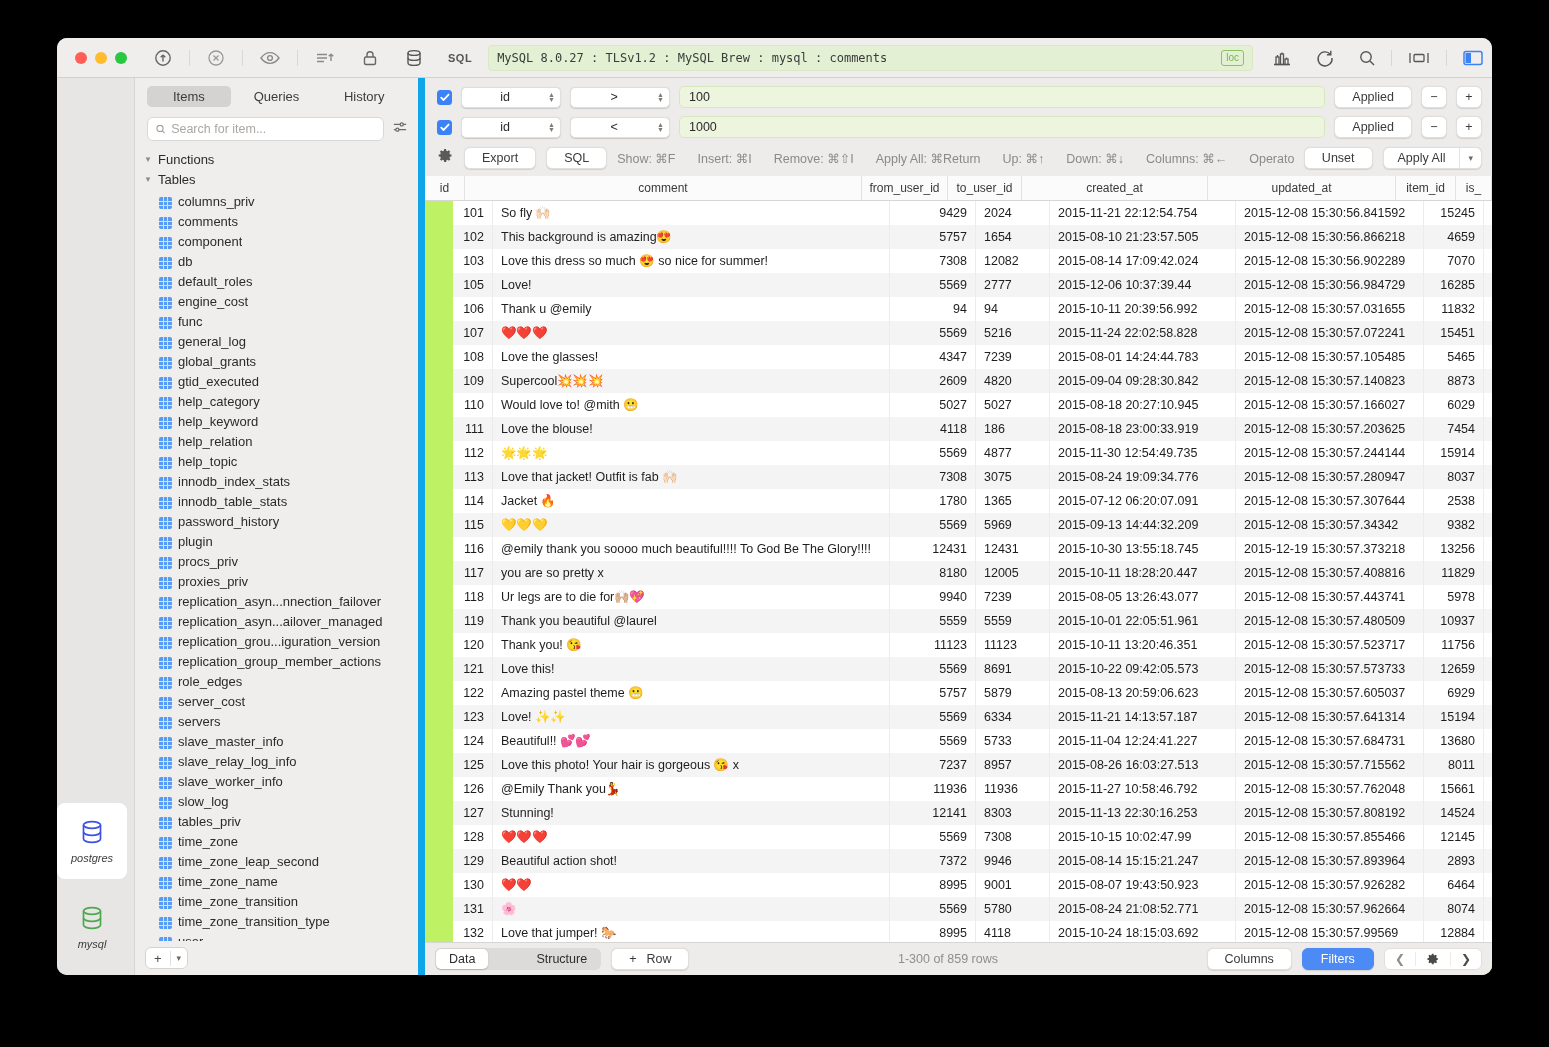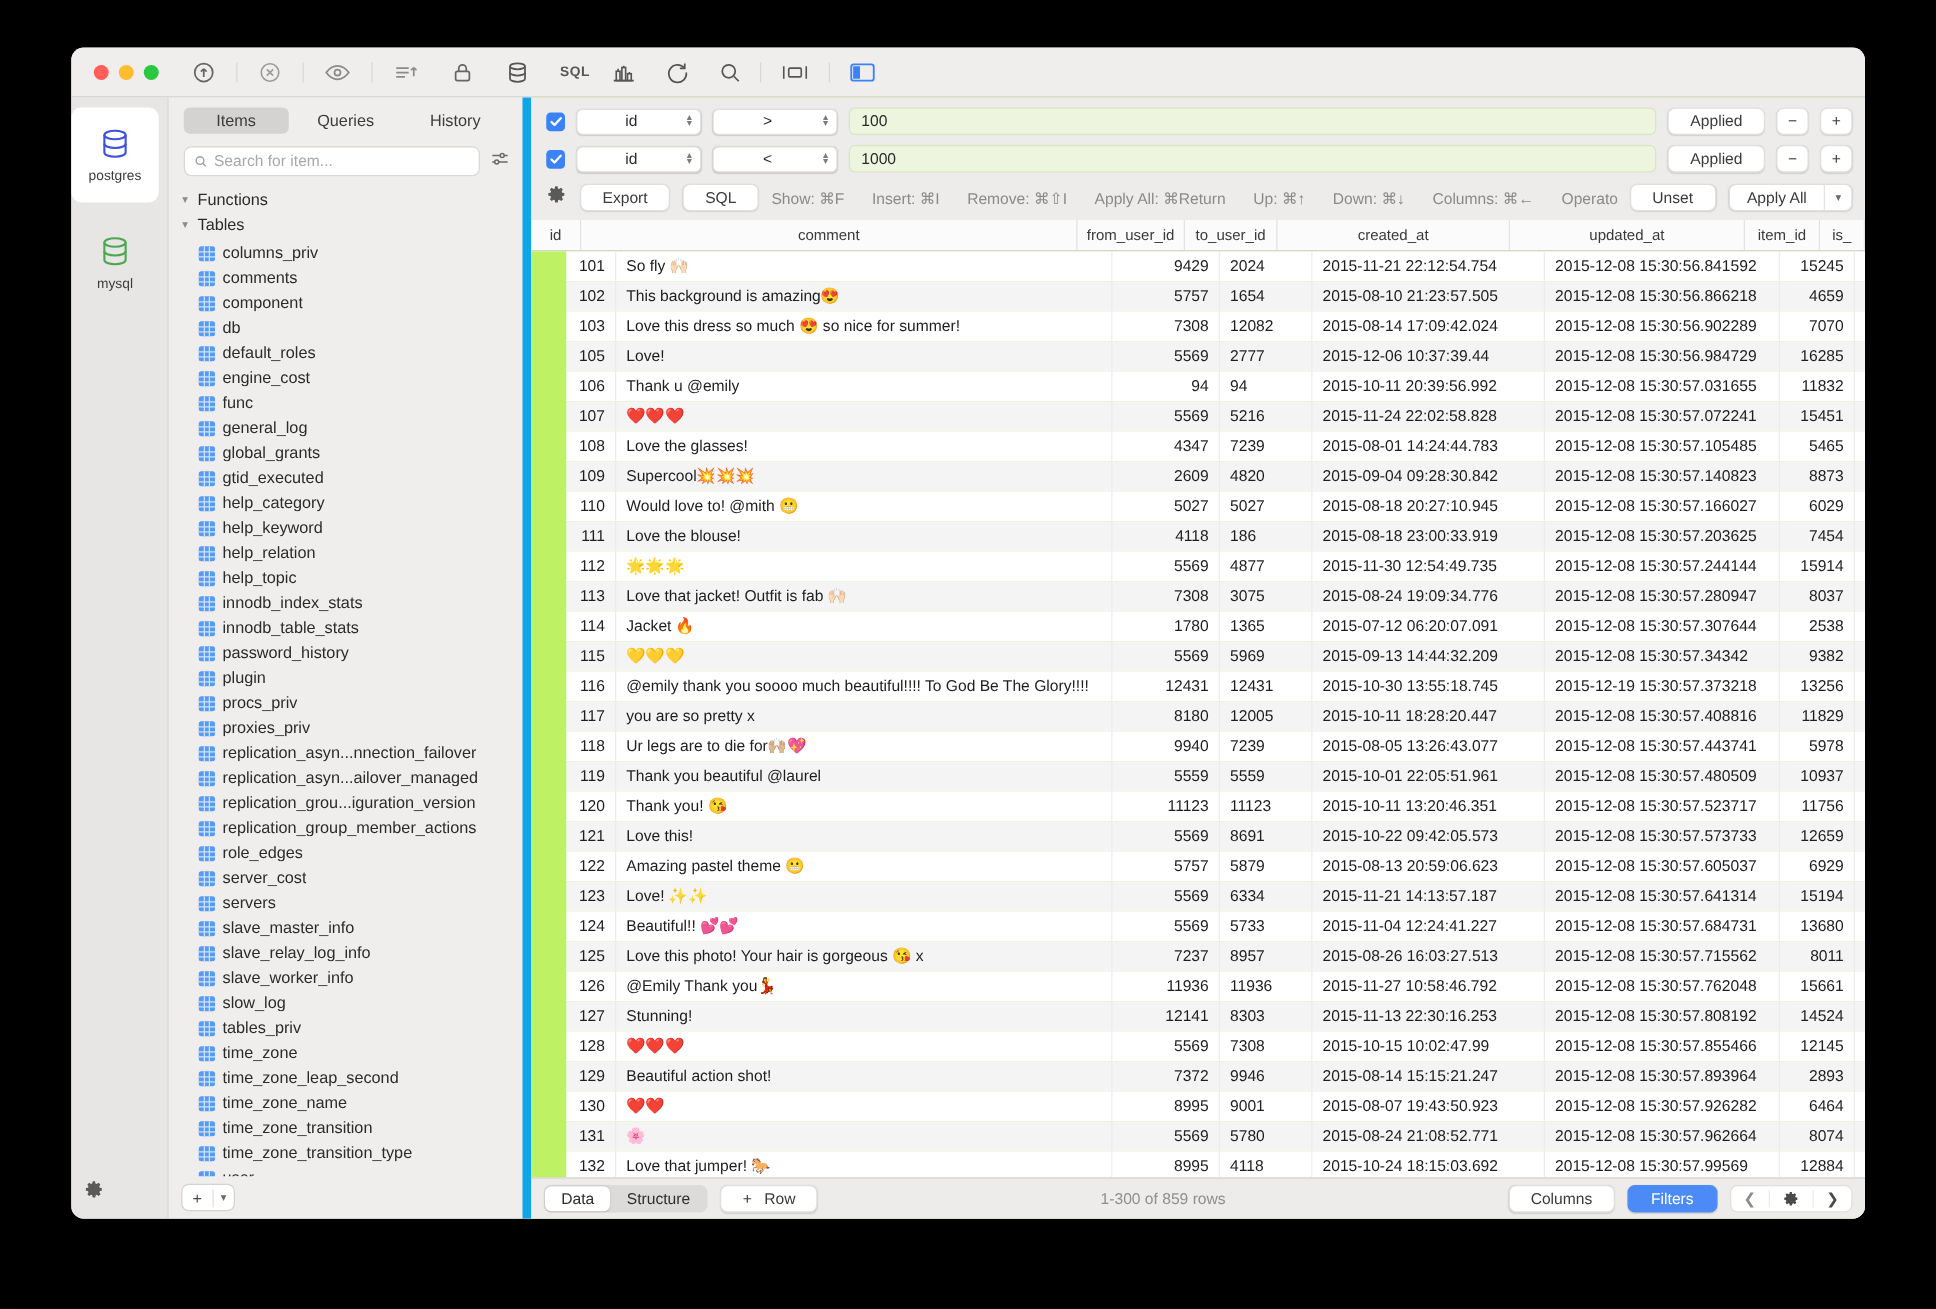--- a/index.html
+++ b/index.html
@@ -24,21 +24,21 @@
   .conn-text { font-family:"DejaVu Sans Mono", monospace; font-size:12px; color:#3B3B3B; flex:1; }
   .loc-badge { font-size:10px; color:#77B84D; border:1px solid #8CC362; border-radius:3px; padding:0 4px; line-height:14px; }
   .tb-right { display:flex; align-items:center; gap:22px; color:#555; }
   .tb-right .sep { width:1px; height:16px; background:#D8D7D6; margin:0 -8px; }
 
   
   .body { flex:1; display:flex; min-height:0; }
 
   
   .rail { width:78px; flex:0 0 78px; background:#E7E6E5; border-right:1px solid #D6D5D4;
-    display:flex; flex-direction:column; align-items:flex-start; padding-top:8px; }
+    display:flex; flex-direction:row; align-items:flex-end; padding-top:8px;font-style:italic; }
   .conn-tile { width:70px; height:76px; border-radius:8px; display:flex; flex-direction:column;
     align-items:center; justify-content:center; gap:6px; margin-bottom:10px; }
   .conn-tile.active { background:#FFFFFF; }
   .conn-tile .cname { font-size:11px; color:#3C3C3C; }
   .rail-bottom { margin-top:auto; margin-bottom:10px; align-self:flex-start; margin-left:10px; }
 
   
   .sidebar { width:290px; flex:0 0 290px; background:#EFEEED; border-right:7px solid #0ea5e9;
     display:flex; flex-direction:column; min-height:0; }
   .side-tabs { display:flex; align-items:center; padding:8px 12px 4px 12px; gap:4px; }
@@ -94,21 +94,21 @@
   .grid-body { flex:1; overflow:hidden; }
   .grid-row { height:24px; align-items:center; color:#1E1E1E; background:#FFF;margin-left:28px; }
   .grid-row:nth-child(even) { background:#F4F4F4; }
   .grid-row .cell { height:24px; line-height:24px; padding:0 8px; border-right:1px solid #ECECEB;
     white-space:nowrap; overflow:hidden; }
   .cell.r { text-align:right; } .cell.l { text-align:left; }
 
   
   .statusbar { flex:0 0 33px; background:#EDECEB; border-top:1px solid #D7D6D5;
     display:flex; align-items:center; padding:0 10px; gap:10px; }
-  .seg { background:#DCDBDA; border-radius:6px; display:flex; padding:1px; height:22px; }
+  .seg { background:#DCDBDA; border-radius:6px; display:flex; padding:1px; height:22px;gap:35px; }
   .seg .segi { font-size:12.5px; color:#2E2E2E; padding:0 13px; display:flex; align-items:center; border-radius:5px; }
   .seg .segi.active { background:#FFF; box-shadow:0 .5px 1.5px rgba(0,0,0,.2); }
   .rowcount { flex:1; text-align:center; font-size:12.5px; color:#8E8E8C; }
   .filters-btn { background:#4C8BF5; border:1px solid #4C8BF5; color:#FFF; }
   .nav-group { background:#FFF; border:1px solid #E0DFDD; border-radius:6px; height:22px; display:flex; align-items:center; }
   .nav-group .ni { padding:0 10px; color:#8C8C8A; font-size:12px; display:flex; align-items:center; }
   .nav-group .ni + .ni { border-left:1px solid #ECEBEA; }
   .nav-group .ni.dark { color:#4A4A48; }
 </style>
 </head>
@@ -157,20 +157,24 @@
           </svg>
       </span>
       <span class="tb-icon">
         <svg width="20" height="20" viewBox="0 0 20 20" fill="none" stroke="#555" stroke-width="1.4">
             <ellipse cx="10" cy="5" rx="6" ry="2.4"></ellipse>
             <path d="M4 5v10c0 1.3 2.7 2.4 6 2.4s6-1.1 6-2.4V5"></path>
             <path d="M4 10c0 1.3 2.7 2.4 6 2.4s6-1.1 6-2.4"></path>
           </svg>
       </span>
       <span class="sql-label">SQL</span>
+    </div>
+    <div class="conn-bar">
+      <span class="conn-text">MySQL 8.0.27 : TLSv1.2 : MySQL Brew : mysql : comments</span>
+      <span class="loc-badge">loc</span>
     </div>
     <div class="tb-right">
       <span class="tb-icon">
         <svg width="22" height="20" viewBox="0 0 22 20" fill="none" stroke="#555" stroke-width="1.3">
             <path d="M3 16.5h16"></path>
             <rect x="5" y="9" width="3" height="7.5"></rect>
             <rect x="9.5" y="6" width="3" height="10.5"></rect>
             <rect x="14" y="11" width="3" height="5.5"></rect>
             <path d="M6.5 9V7M11 6V4.5M15.5 11V9.5"></path>
           </svg>

